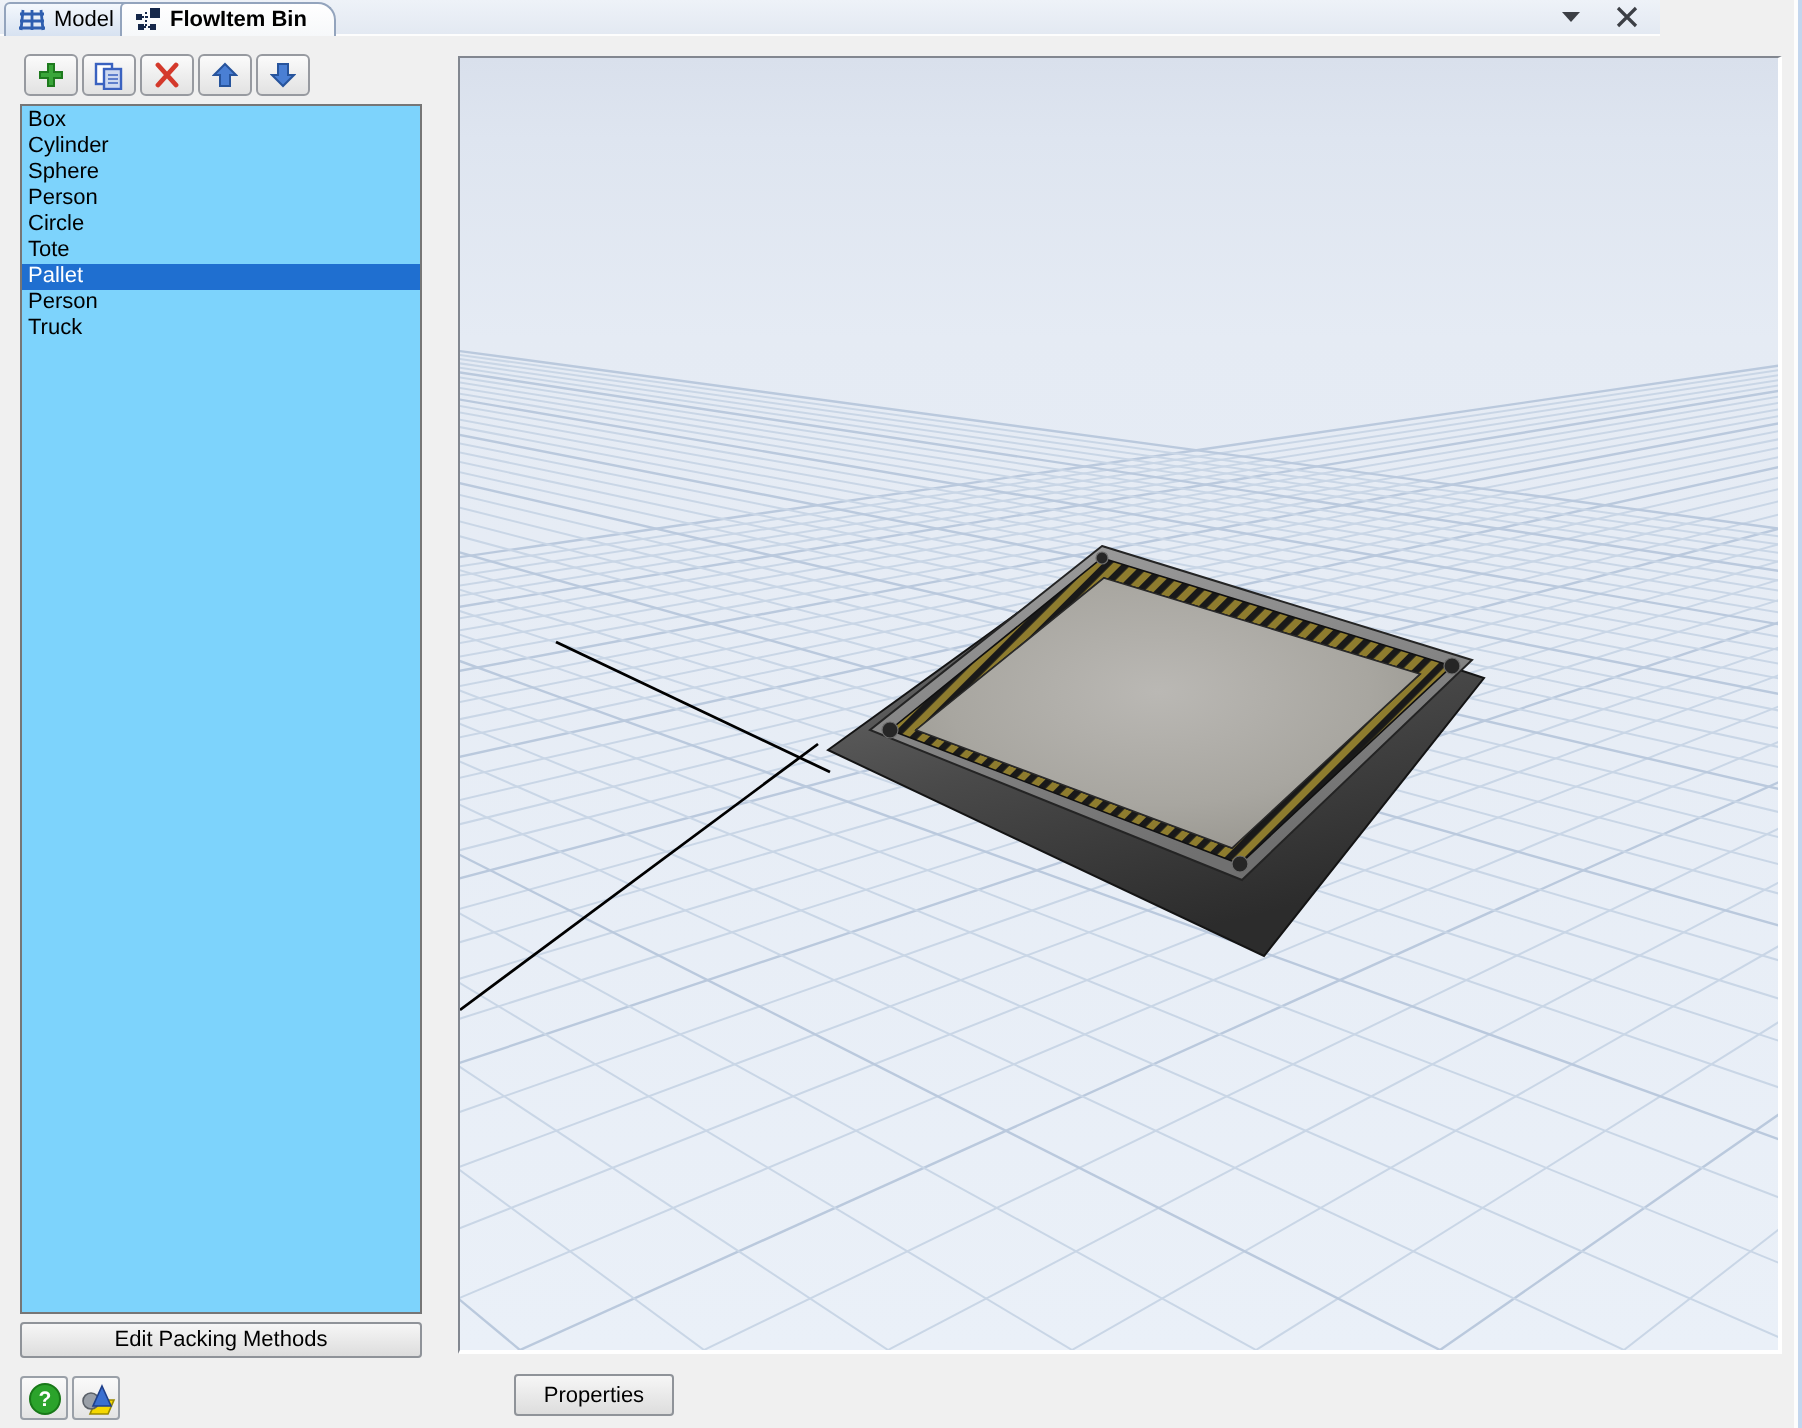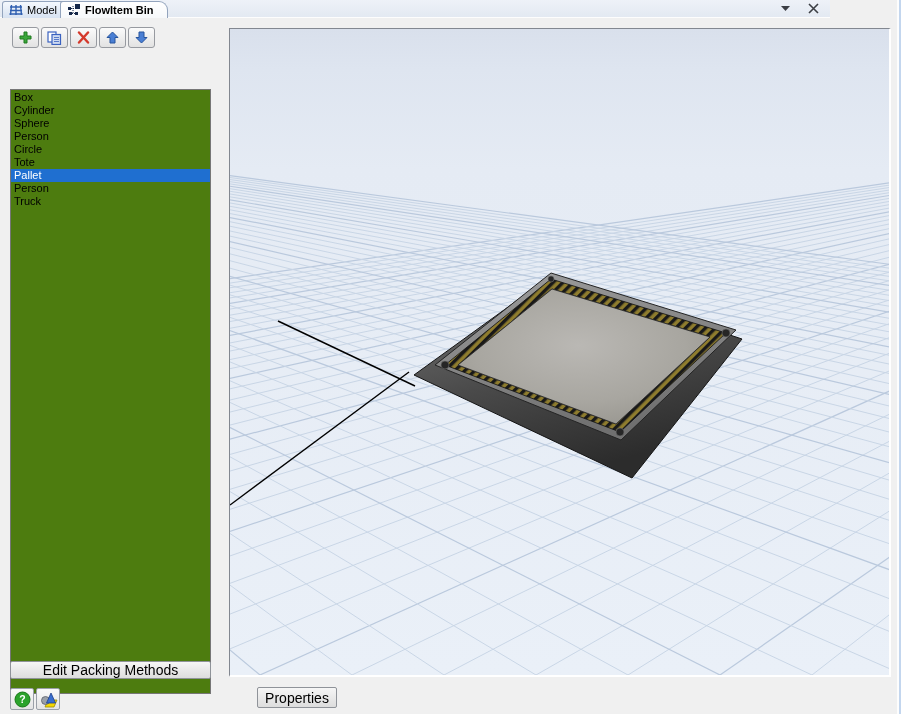--- a/index.html
+++ b/index.html
@@ -36,31 +36,31 @@
   .toolbar { position:absolute; left:12px; top:27px; display:flex; gap:2px; }
   .tbtn {
     width:27px; height:21px;
     background:linear-gradient(#fbfbfb,#e2e2e2);
     border:1px solid #979aa0; border-radius:3px;
     display:flex; align-items:center; justify-content:center;
   }
 
   .listbox {
     position:absolute; left:10px; top:52px; width:201px; height:605px;
-    background:#4d7c0f; border:1px solid #767676;
-    padding-top:1px; overflow:hidden;margin-top:37px;
+    background:#7dd3fc; border:1px solid #767676;
+    padding-top:1px; overflow:hidden;
   }
   .list-item { height:13px; line-height:13px; padding-left:3px; white-space:nowrap; }
   .list-item.selected { background:#1f6fd0; color:#fff; }
 
   .btn {
     background:linear-gradient(#f6f6f6,#dddddd);
     border:1px solid #8f9399; border-radius:2px;
     display:flex; align-items:center; justify-content:center;
-    font-size:14px;
+    font-size:11px;
   }
   .edit-packing { position:absolute; left:10px; top:661px; width:201px; height:18px; }
   .icon-btn-row { position:absolute; left:10px; top:688px; display:flex; gap:2px; }
   .small-icon-btn {
     width:24px; height:22px;
     background:linear-gradient(#fafafa,#e4e4e4);
     border:1px solid #9aa0a8; border-radius:2px;
     display:flex; align-items:center; justify-content:center;
   }
   .properties-btn { position:absolute; left:231px; top:687px; width:80px; height:21px;margin-left:26px; }

